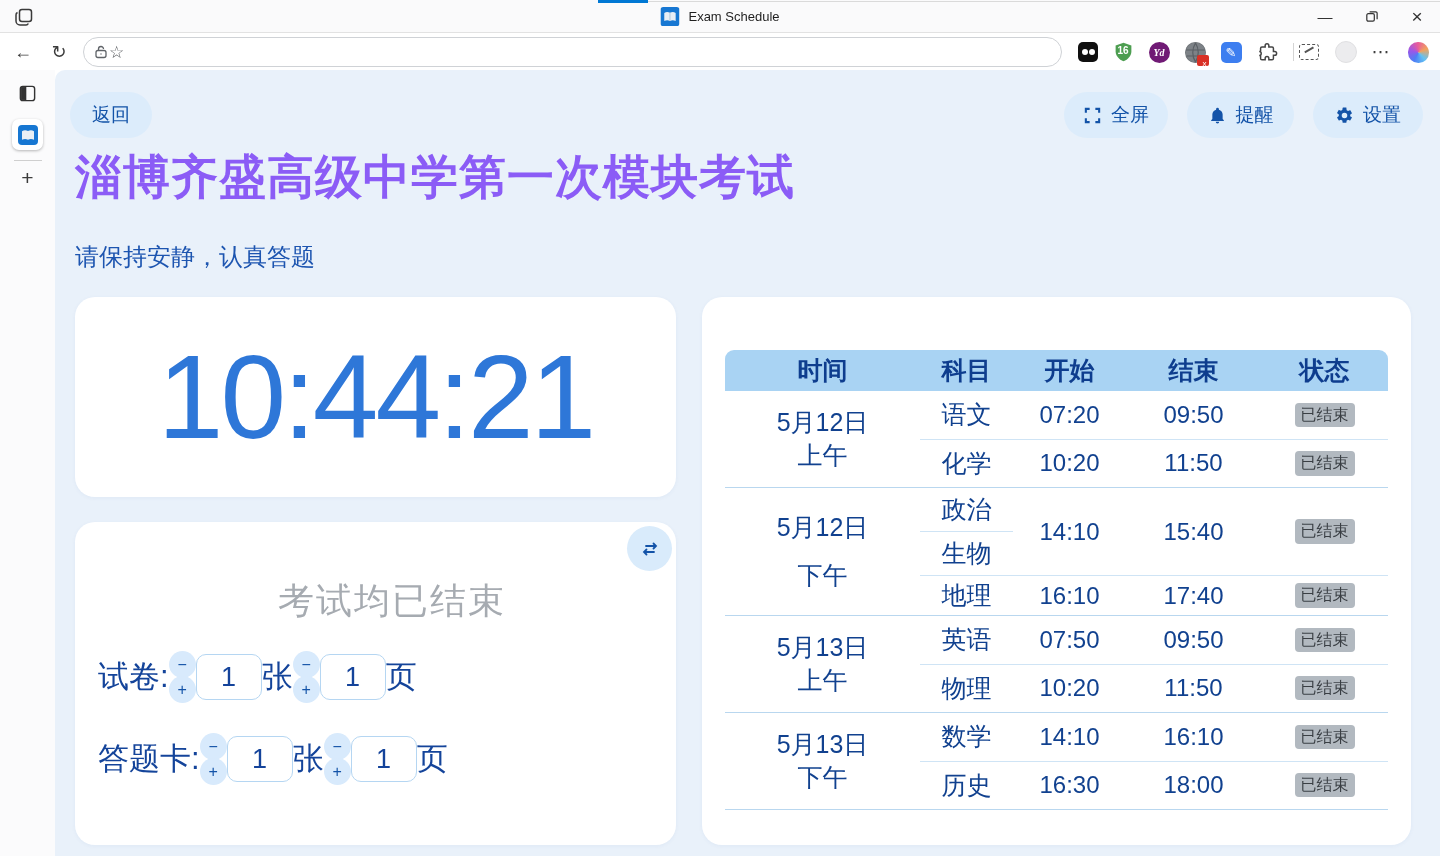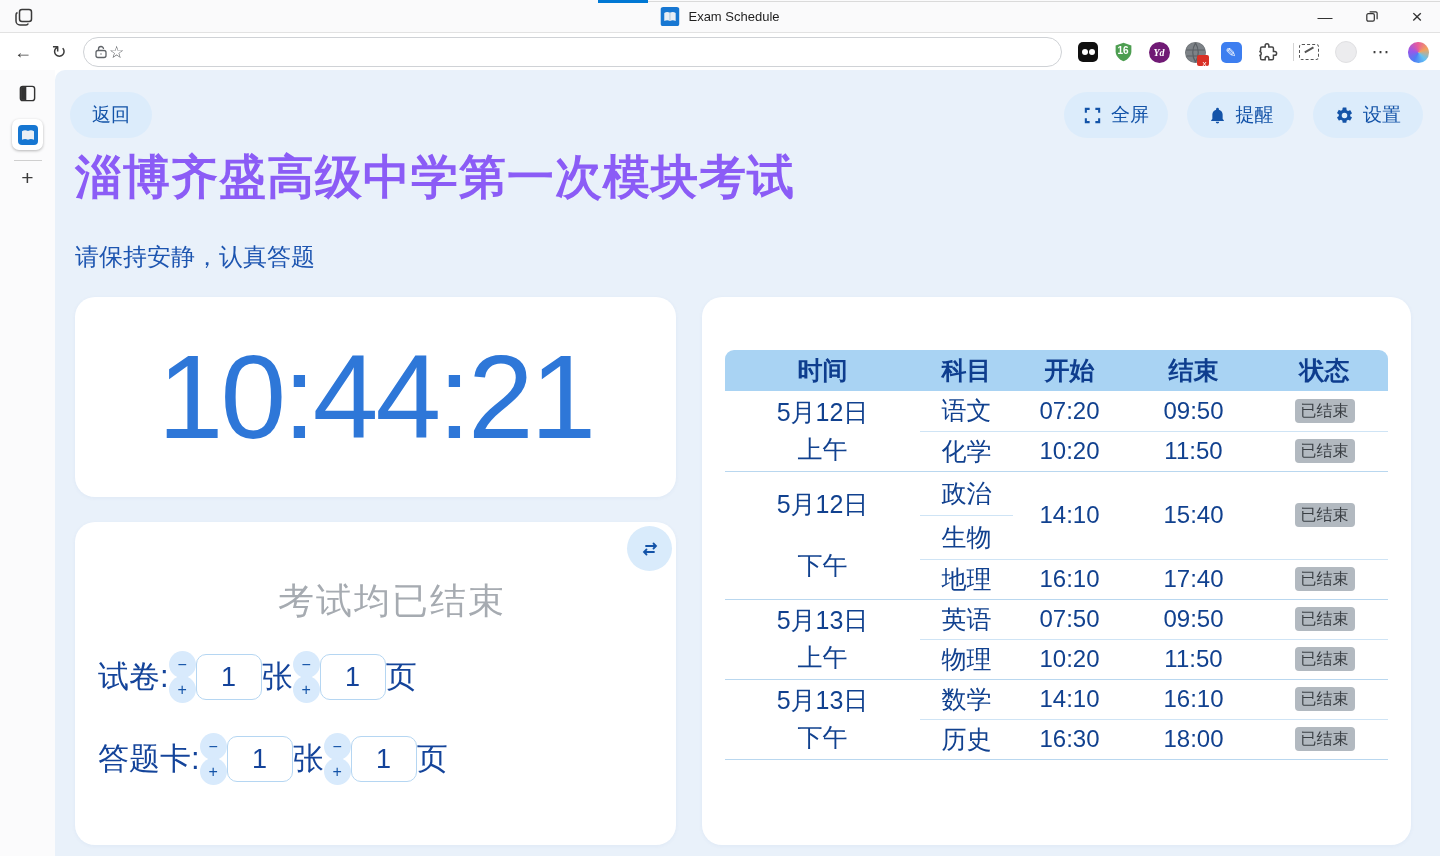--- a/index.html
+++ b/index.html
@@ -82,21 +82,21 @@
   .num-input { width:66px; height:46px; border:1.5px solid #b5d6f2; border-radius:10px; text-align:center; font-size:27px; color:#14439a; background:#fff; font-family:inherit; }
 
   
   .schedule-card { left:647px; top:227px; width:709px; height:548px; }
   .sched { position:absolute; left:23px; top:53px; width:663px; border-collapse:collapse; table-layout:fixed; }
   .sched th { height:37px; background:#a9d3f3; color:#0e3d8e; font-size:25px; font-weight:600; padding:4px; }
   .sched th:first-child { border-radius:9px 0 0 0; }
   .sched th:last-child { border-radius:0 9px 0 0; }
   .sched td { text-align:center; vertical-align:middle; color:#11418f; padding:0; height:40px; }
   .sched tr.tall td { height:82px; }
-  .dc { display:flex; flex-direction:column; justify-content:space-around; height:100%; font-size:25px; padding:3px 0; }
+  .dc { display:flex; flex-direction:column; justify-content:space-around; height:100%; font-size:25px; padding:15px 0; }
   td.sub { font-size:25px; }
   td.time { font-size:24px; }
   tr.gsep td { border-top:1px solid #b9d7ef; }
   tr.rsep td { border-top:1px solid #cfe4f5; }
   tr.lastrow td, td.date-last { border-bottom:1px solid #b9d7ef; }
   .sub-split { display:flex; flex-direction:column; justify-content:space-around; height:100%; }
   .sub-split span { display:block; padding:5px 0; }
   .sub-split span + span { border-top:1px solid #cfe4f5; }
   .badge { display:inline-block; background:#b2b9c0; color:#3a3f44; font-size:16px; padding:3px 6px; border-radius:4px; line-height:1.15; }
 </style>

